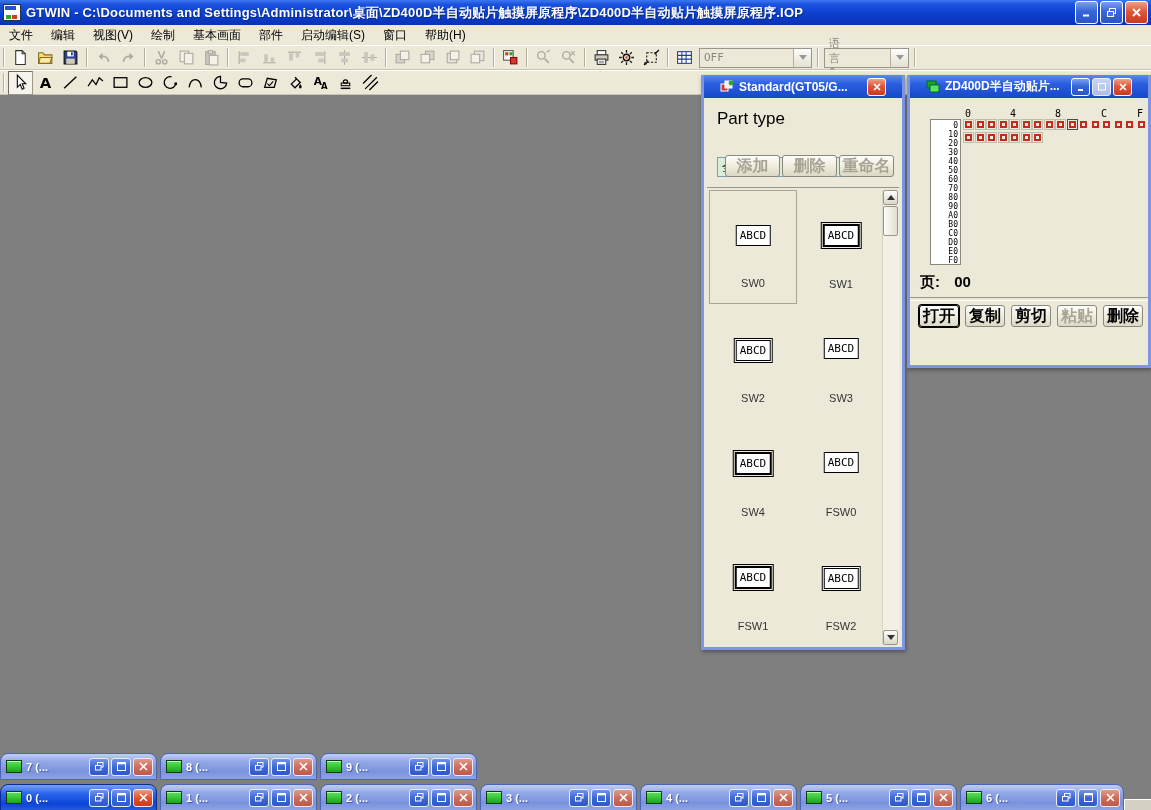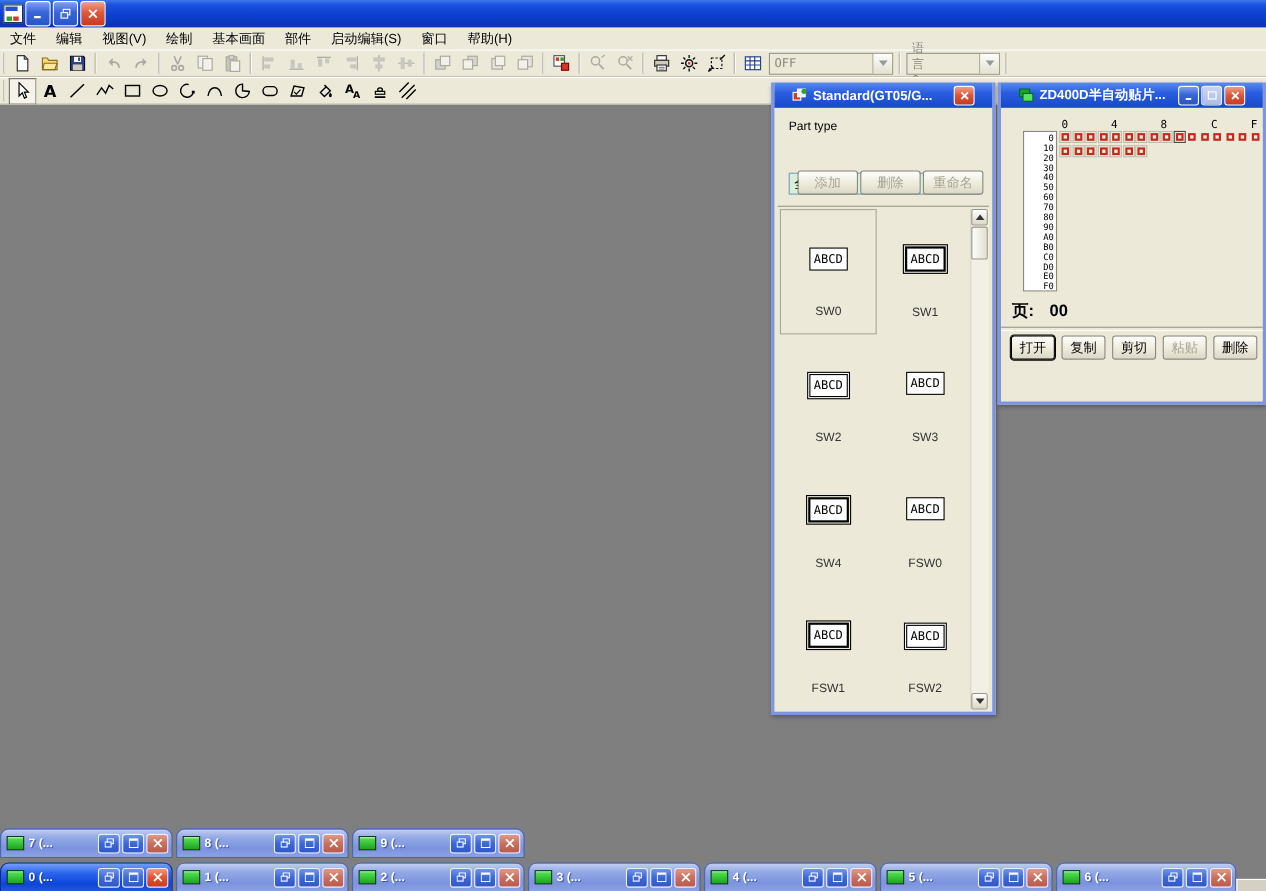--- a/index.html
+++ b/index.html
@@ -46,25 +46,25 @@
     box-shadow:1px 2px 4px rgba(0,0,0,.35);}
   .ptitle{height:23px;background:linear-gradient(180deg,#5a8af0 0%,#2a5ee0 40%,#1648c8 100%);
     display:flex;align-items:center;padding:0 16px;}
   .ptitle .ptxt{color:#fff;font-weight:bold;font-size:12px;flex:1;margin-left:4px;white-space:nowrap;overflow:hidden;}
   .pbtn{width:17px;height:16px;border-radius:3px;margin-left:2px;border:1px solid #fff;
     background:linear-gradient(180deg,#7ba0f2,#3765d8 45%,#2a55c8);display:flex;align-items:center;justify-content:center;flex:none;}
   .pbtn.close{background:linear-gradient(180deg,#f0a08a,#e0573a 45%,#c83a20);}
   .pbtn.dis{background:linear-gradient(180deg,#c8d4f2,#aebde8);border-color:#e8edfa;}
 
   
-  .label11{font-size:11px;color:#000;}
+  .label11{font-size:17px;color:#000;}
   .combo{height:20px;display:flex;border:1px solid #7f9db9;background:#d9efd9;box-sizing:border-box;margin-top:32px;}
   .combo .cval{flex:1;font-size:12px;color:#000;padding:1px 4px;}
   .btn{background:linear-gradient(180deg,#fefefc,#ece9d8 60%,#dcd8c8);border:1px solid #8a887e;
-    border-radius:3px;font-size:12px;color:#000;display:flex;align-items:center;justify-content:center;box-sizing:border-box;}
+    border-radius:3px;font-size:16px;color:#000;display:flex;align-items:center;justify-content:center;box-sizing:border-box;font-weight:bold;}
   .btn.dis{color:#a8a494;}
   .partspanel{position:absolute;left:3px;right:3px;top:112px;bottom:2px;border-top:1px solid #9a968a;background:#ece9d8;}
   .pgrid{position:absolute;left:2px;top:2px;right:18px;bottom:0;display:grid;grid-template-columns:88px 88px;}
   .pcell{height:114px;position:relative;box-sizing:border-box;}
   .pcell.sel{border:1px solid #aaa694;}
   .abcd{position:absolute;left:50%;top:34px;transform:translateX(-50%);background:#fff;color:#000;
     font-size:11px;font-family:"DejaVu Sans Mono",monospace;padding:4px 3px;line-height:1;}
   .abcd.single{border:1px solid #000;}
   .abcd.double{border:3px double #000;}
   .abcd.bold{border:2px solid #000;outline:1px solid #000;outline-offset:1px;}
@@ -108,20 +108,21 @@
   .corner{position:absolute;left:1124px;top:799px;width:27px;height:11px;background:#d4d0c4;
     border-top:1px solid #fff;border-left:1px solid #fff;}
 </style>
 </head>
 <body>
 
 <div id="screen">
 
   <div class="titlebar">
     <span class="appicon"></span>
+    <span class="apptitle">GTWIN - C:\Documents and Settings\Administrator\桌面\ZD400D半自动贴片触摸屏原程序\ZD400D半自动贴片触摸屏原程序.IOP</span>
     <span class="winbtn">
         <svg width="11" height="11">
           <path d="M2 8.5h6" stroke="#fff" stroke-width="2"></path>
         </svg>
       </span>
     <span class="winbtn">
         <svg width="11" height="11">
           <rect x="3.5" y="1.5" width="6" height="5" fill="none" stroke="#fff"></rect>
           <rect x="1.5" y="4.5" width="6" height="5" fill="#4a6fd8" stroke="#fff"></rect>
         </svg>

